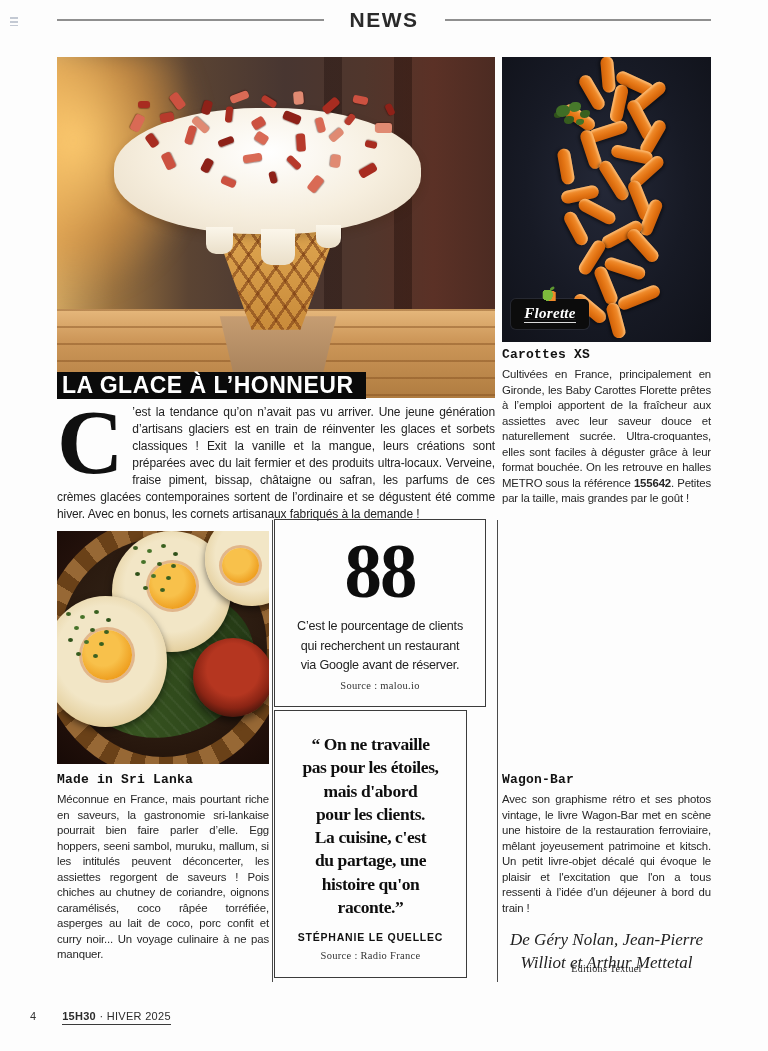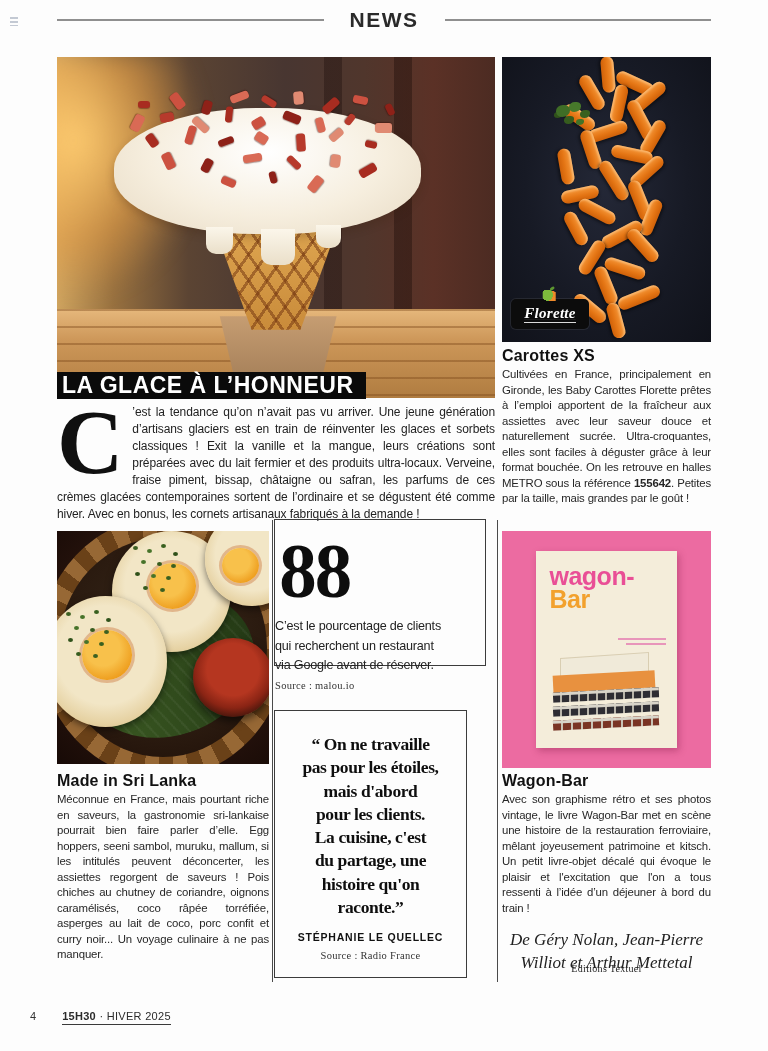--- a/index.html
+++ b/index.html
@@ -68,22 +68,22 @@
      box-shadow:0 0 0 1px rgba(255,255,255,.08);text-decoration:underline;}
   .florette .script{font-family:"Liberation Serif",serif;font-style:italic;font-weight:700;
      font-size:15px;color:#fff;letter-spacing:.3px;border-bottom:1px solid rgba(255,255,255,.85);
      padding-bottom:1px;line-height:1;}
   .florette-fruit{position:absolute;top:-9px;left:50%;transform:translateX(-56%);width:13px;height:11px;
      background:radial-gradient(circle at 35% 45%,#7dbb3c 0 55%,transparent 56%),
                 radial-gradient(circle at 72% 60%,#ef8a2a 0 48%,transparent 50%);}
   .florette-fruit::after{content:"";position:absolute;left:7px;top:-3px;width:5px;height:3px;
      border-radius:50% 50% 50% 0;background:#5d9630;transform:rotate(-30deg);}
 
-  .mini-title{position:absolute;font-family:Liberation Sans, sans-serif;font-weight:700;
-     font-size:16px;color:#111;letter-spacing:.2px;}
+  .mini-title{position:absolute;font-family:Liberation Mono, monospace;font-weight:700;
+     font-size:13px;color:#111;letter-spacing:.2px;}
   .col-body{position:absolute;font-size:11.4px;line-height:15.5px;text-align:justify;
      color:#262626;letter-spacing:-.15px;}
   .bold-ref{font-weight:700;}
 
   
   .vdiv{position:absolute;width:1px;background:#4a4a4a;top:520px;height:462px;}
   .vdiv.left{left:272px;}
   .vdiv.right{left:497px;}
 
   .sri{position:absolute;left:57px;top:531px;width:212px;height:233px;overflow:hidden;
@@ -103,22 +103,22 @@
      background:radial-gradient(circle at 42% 38%,#f8c14b 0 40%,#ee9d1d 75%,#d97e0e 100%);
      box-shadow:0 0 0 3px rgba(196,92,30,.35);}
   .hopper .herbs{position:absolute;left:18%;top:12%;width:5px;height:4px;border-radius:50%;background:#3c6021;
      box-shadow:14px 3px 0 #47732a,28px -2px 0 #39601f,40px 6px 0 #2f511a,8px 14px 0 #47732a,
                 24px 16px 0 #365c1e,38px 18px 0 #3c6021,2px 26px 0 #2f511a,18px 28px 0 #47732a,
                 33px 30px 0 #39601f,10px 40px 0 #365c1e,27px 42px 0 #3c6021;}
   .chutney{position:absolute;left:64%;top:46%;width:38%;height:34%;border-radius:50%;
      background:radial-gradient(circle at 50% 40%,#b53620 0 42%,#8a2414 62%,#47160c 78%,#2b0f08 100%);
      box-shadow:0 4px 8px rgba(0,0,0,.6);}
 
-  .statbox{position:absolute;left:274px;top:519px;width:212px;height:147px;border:1px solid #3c3c3c;
-     box-sizing:border-box;}
+  .statbox{position:absolute;left:274px;top:519px;width:212px;height:188px;border:1px solid #3c3c3c;
+     box-sizing:border-box;text-align:center;}
   .stat-number{font-family:"Liberation Serif",serif;font-weight:700;font-size:78px;line-height:.95;
      margin-top:14px;color:#0d0d0d;letter-spacing:-2px;transform:scaleX(.96);}
   .stat-desc{white-space:pre-line;font-size:12.6px;line-height:1.55;color:#222;margin-top:9px;letter-spacing:-.2px;}
   .stat-source{font-family:"Liberation Serif",serif;font-size:10.5px;color:#333;margin-top:4px;letter-spacing:.3px;}
 
   .quotebox{position:absolute;left:274px;top:710px;width:193px;height:268px;border:1px solid #3c3c3c;
      box-sizing:border-box;text-align:center;}
   .quote-text{white-space:pre-line;font-family:"Liberation Serif",serif;font-weight:700;
      font-size:17.5px;line-height:1.33;letter-spacing:-.4px;color:#0e0e0e;margin-top:22px;}
   .quote-author{font-size:10.5px;font-weight:700;letter-spacing:.8px;color:#111;margin-top:12px;}
@@ -306,35 +306,20 @@
 mais d'abord
 pour les clients.
 La cuisine, c'est
 du partage, une
 histoire qu'on
 raconte.”</div>
     <div class="quote-author">STÉPHANIE LE QUELLEC</div>
     <div class="quote-source">Source : Radio France</div>
   </div>
 
-  <div class="wagon">
-    <div class="book">
-      <div class="bk-t1">wagon-</div>
-      <div class="bk-t2">Bar</div>
-      <div class="bk-sub"></div>
-      <div class="bk-sub s2"></div>
-      <div class="sandwich">
-        <div class="sw-lid"></div>
-        <div class="sw-box"></div>
-        <div class="sw-train t1"></div>
-        <div class="sw-train t2"></div>
-        <div class="sw-train t3"></div>
-      </div>
-    </div>
-  </div>
 
   <div class="mini-title" style="left:502px;top:772px;">Wagon-Bar</div>
   <div class="col-body" style="left:502px;top:792px;width:209px;">Avec son graphisme rétro et ses photos vintage, le livre Wagon-Bar met en scène une histoire de la restauration ferroviaire, mêlant joyeusement patrimoine et kitsch. Un petit livre-objet décalé qui évoque le plaisir et l'excitation que l'on a tous ressenti à l’idée d’un déjeuner à bord du train !</div>
   <div class="credits">De Géry Nolan, Jean-Pierre
 Williot et Arthur Mettetal</div>
   <div class="publisher">Éditions Textuel</div>
 
   <div class="footer">
     <span class="page-num">4</span>
     <span class="issue"><b>15H30</b><span> · HIVER 2025</span></span>

